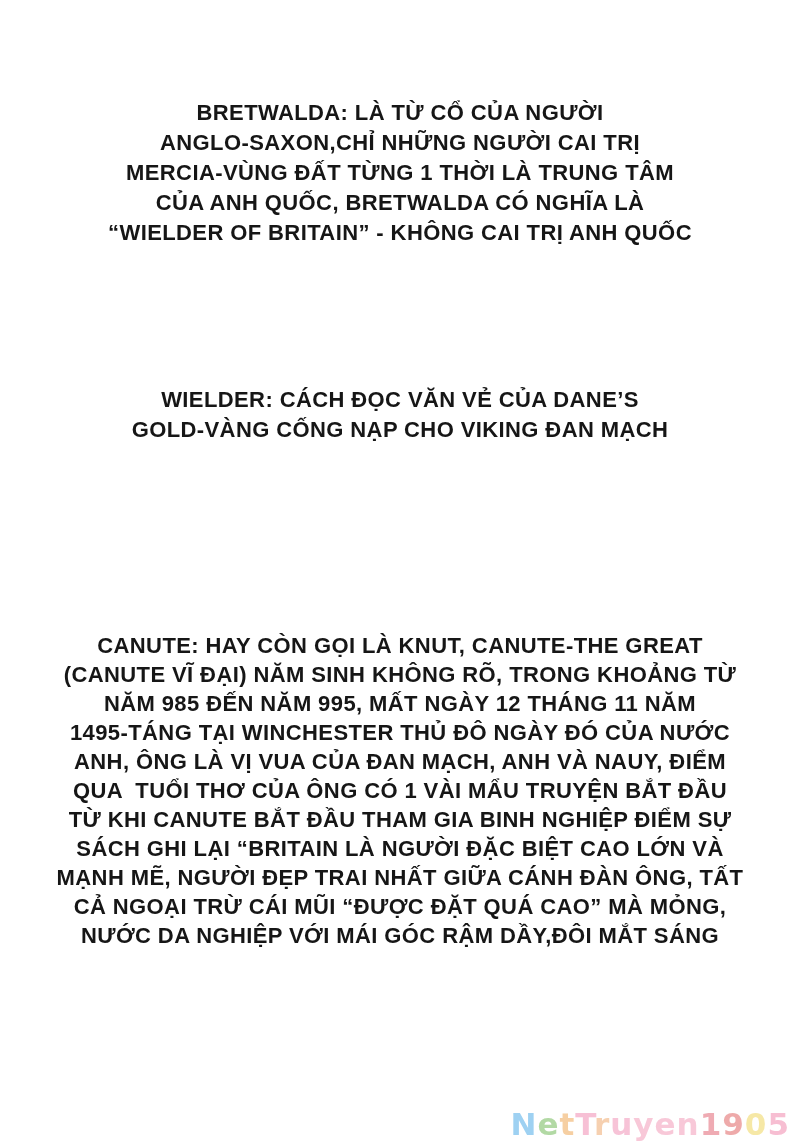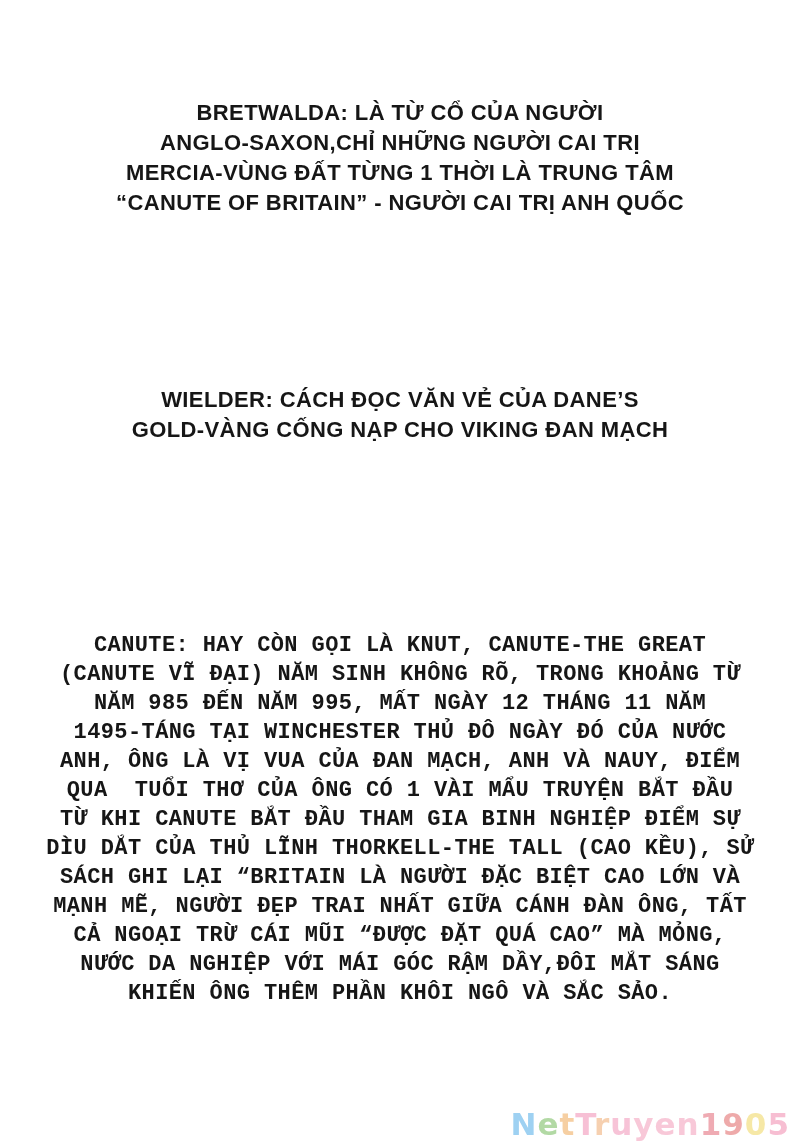--- a/index.html
+++ b/index.html
@@ -25,59 +25,58 @@
     font-size: 22px;
     letter-spacing: 0.4px;
   }
   .note-block .line {
     white-space: pre;
     line-height: 30px;
   }
   .note-bretwalda { top: 98px; }
   .note-danegeld  { top: 385px; }
   .note-canute    { top: 631px; }
-  .note-canute .line { line-height: 29px; font-family: Liberation Mono, monospace; }
+  .note-canute .line { line-height: 29px; }
   .watermark {
     position: absolute;
     top: 1106px;
     right: 10px;
     font-family: "DejaVu Sans", "Liberation Sans", sans-serif;
     font-weight: 700;
     font-size: 31px;
     letter-spacing: 1px;
     white-space: pre;
     user-select: none;
   }
 </style>
 </head>
 <body>
 
 <div class="page">
   <div class="note-block note-bretwalda">
       <div class="line">BRETWALDA: LÀ TỪ CỔ CỦA NGƯỜI</div>
       <div class="line">ANGLO-SAXON,CHỈ NHỮNG NGƯỜI CAI TRỊ</div>
       <div class="line">MERCIA-VÙNG ĐẤT TỪNG 1 THỜI LÀ TRUNG TÂM</div>
-      <div class="line">“CANUTE OF BRITAIN” - NGƯỜI CAI TRỊ ANH QUỐC</div>
+      <div class="line">CỦA ANH QUỐC, BRETWALDA CÓ NGHĨA LÀ</div>
+      <div class="line">“WIELDER OF BRITAIN” - KHÔNG CAI TRỊ ANH QUỐC</div>
     </div>
 
   <div class="note-block note-danegeld">
       <div class="line">WIELDER: CÁCH ĐỌC VĂN VẺ CỦA DANE’S</div>
       <div class="line">GOLD-VÀNG CỐNG NẠP CHO VIKING ĐAN MẠCH</div>
     </div>
 
   <div class="note-block note-canute">
       <div class="line">CANUTE: HAY CÒN GỌI LÀ KNUT, CANUTE-THE GREAT</div>
       <div class="line">(CANUTE VĨ ĐẠI) NĂM SINH KHÔNG RÕ, TRONG KHOẢNG TỪ</div>
       <div class="line">NĂM 985 ĐẾN NĂM 995, MẤT NGÀY 12 THÁNG 11 NĂM</div>
       <div class="line">1495-TÁNG TẠI WINCHESTER THỦ ĐÔ NGÀY ĐÓ CỦA NƯỚC</div>
       <div class="line">ANH, ÔNG LÀ VỊ VUA CỦA ĐAN MẠCH, ANH VÀ NAUY, ĐIỂM</div>
       <div class="line">QUA  TUỔI THƠ CỦA ÔNG CÓ 1 VÀI MẨU TRUYỆN BẮT ĐẦU</div>
       <div class="line">TỪ KHI CANUTE BẮT ĐẦU THAM GIA BINH NGHIỆP ĐIỂM SỰ</div>
-      <div class="line">DÌU DẮT CỦA THỦ LĨNH THORKELL-THE TALL (CAO KỀU), SỬ</div>
       <div class="line">SÁCH GHI LẠI “BRITAIN LÀ NGƯỜI ĐẶC BIỆT CAO LỚN VÀ</div>
       <div class="line">MẠNH MẼ, NGƯỜI ĐẸP TRAI NHẤT GIỮA CÁNH ĐÀN ÔNG, TẤT</div>
       <div class="line">CẢ NGOẠI TRỪ CÁI MŨI “ĐƯỢC ĐẶT QUÁ CAO” MÀ MỎNG,</div>
       <div class="line">NƯỚC DA NGHIỆP VỚI MÁI GÓC RẬM DẦY,ĐÔI MẮT SÁNG</div>
-      <div class="line">KHIẾN ÔNG THÊM PHẦN KHÔI NGÔ VÀ SẮC SẢO.</div>
     </div>
 
   <div class="watermark"><span style="color: rgb(158, 209, 242);">N</span><span style="color: rgb(178, 217, 164);">e</span><span style="color: rgb(246, 207, 162);">t</span><span style="color: rgb(247, 192, 213);">T</span><span style="color: rgb(246, 208, 176);">r</span><span style="color: rgb(247, 195, 215);">u</span><span style="color: rgb(248, 200, 216);">y</span><span style="color: rgb(248, 200, 216);">e</span><span style="color: rgb(248, 200, 216);">n</span><span style="color: rgb(239, 171, 179);">1</span><span style="color: rgb(238, 170, 170);">9</span><span style="color: rgb(246, 232, 166);">0</span><span style="color: rgb(247, 190, 210);">5</span></div>
 </div>
 
 </body></html>

